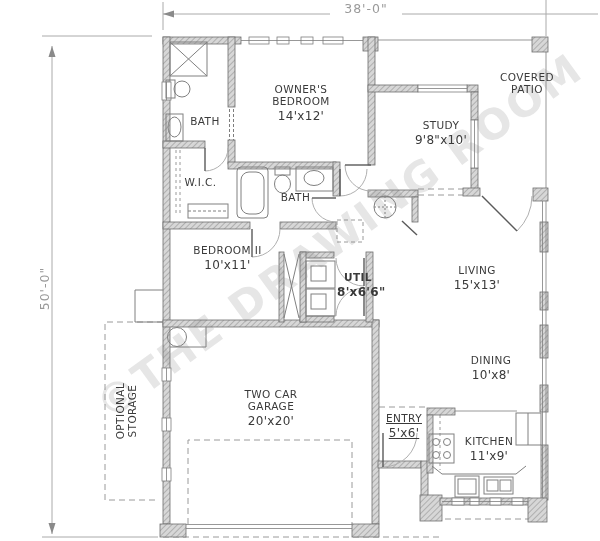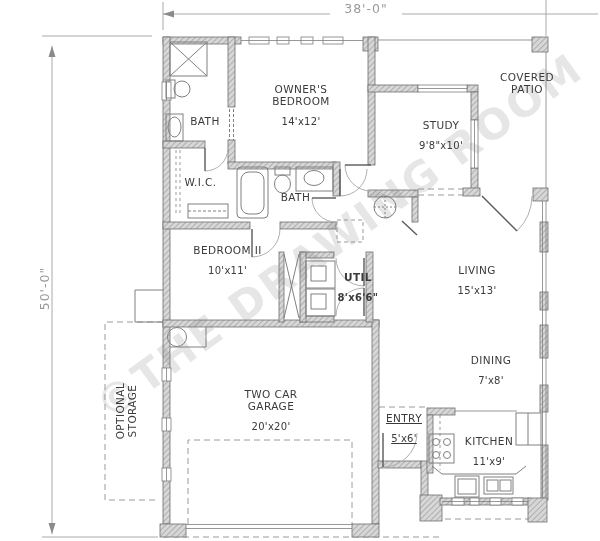--- a/index.html
+++ b/index.html
@@ -1,21 +1,21 @@
 <!DOCTYPE html>
 <html style="--label-color: #3a3a3a; --dim-color: #9a9a9a; --wall-fill: #d7d7d7; --wall-hatch: #8e8e8e; --line-color: #6e6e6e;"><head>
 <meta charset="utf-8">
 <style>
   html,body{margin:0;padding:0;background:#fff;}
   .plan{position:relative;width:600px;height:541px;background:#fff;overflow:hidden;
         font-family:"DejaVu Sans", sans-serif;}
   .plan svg{position:absolute;left:0;top:0;}
   .lbl{position:absolute;text-align:center;color:var(--label-color,#3a3a3a);z-index:3;}
   .nm{font-size:10.5px;letter-spacing:.4px;line-height:1.15;}
-  .sz{font-size:10px;letter-spacing:.3px;margin-top:9px;}
+  .sz{font-size:12px;letter-spacing:.3px;margin-top:2px;}
   .dim{position:absolute;font-size:12.5px;color:var(--dim-color,#9a9a9a);
        letter-spacing:1px;text-align:center;z-index:3;white-space:nowrap;}
   .dim.topdim{background:#fff;padding:0 3px;}
   .rot{transform:rotate(-90deg);transform-origin:50% 50%;}
   .watermark{position:absolute;left:60px;top:252px;width:450px;height:56px;
        transform:rotate(-36deg);transform-origin:50% 50%;
        font-size:42px;font-weight:bold;letter-spacing:3px;white-space:nowrap;
        text-align:center;color:rgba(130,130,130,0.20);z-index:2;}
 </style>
 </head>
@@ -317,21 +317,21 @@
 <div class="lbl" style="left:337px;top:271px;width:42px;font-weight:bold;">
   <div class="nm">UTIL</div>
   <div class="sz">8'x6'6"</div>
 </div>
 <div class="lbl" style="left:444px;top:264px;width:66px;">
   <div class="nm">LIVING</div>
   <div class="sz">15'x13'</div>
 </div>
 <div class="lbl" style="left:458px;top:354px;width:66px;">
   <div class="nm">DINING</div>
-  <div class="sz">7'x8'</div>
+  <div class="sz">10'x8'</div>
 </div>
 <div class="lbl" style="left:242px;top:388px;width:58px;">
   <div class="nm">TWO CAR GARAGE</div>
   <div class="sz">20'x20'</div>
 </div>
 <div class="lbl" style="left:383px;top:412px;width:42px;text-decoration:underline;">
   <div class="nm">ENTRY</div>
   <div class="sz">5'x6'</div>
 </div>
 <div class="lbl" style="left:454px;top:435px;width:70px;">

